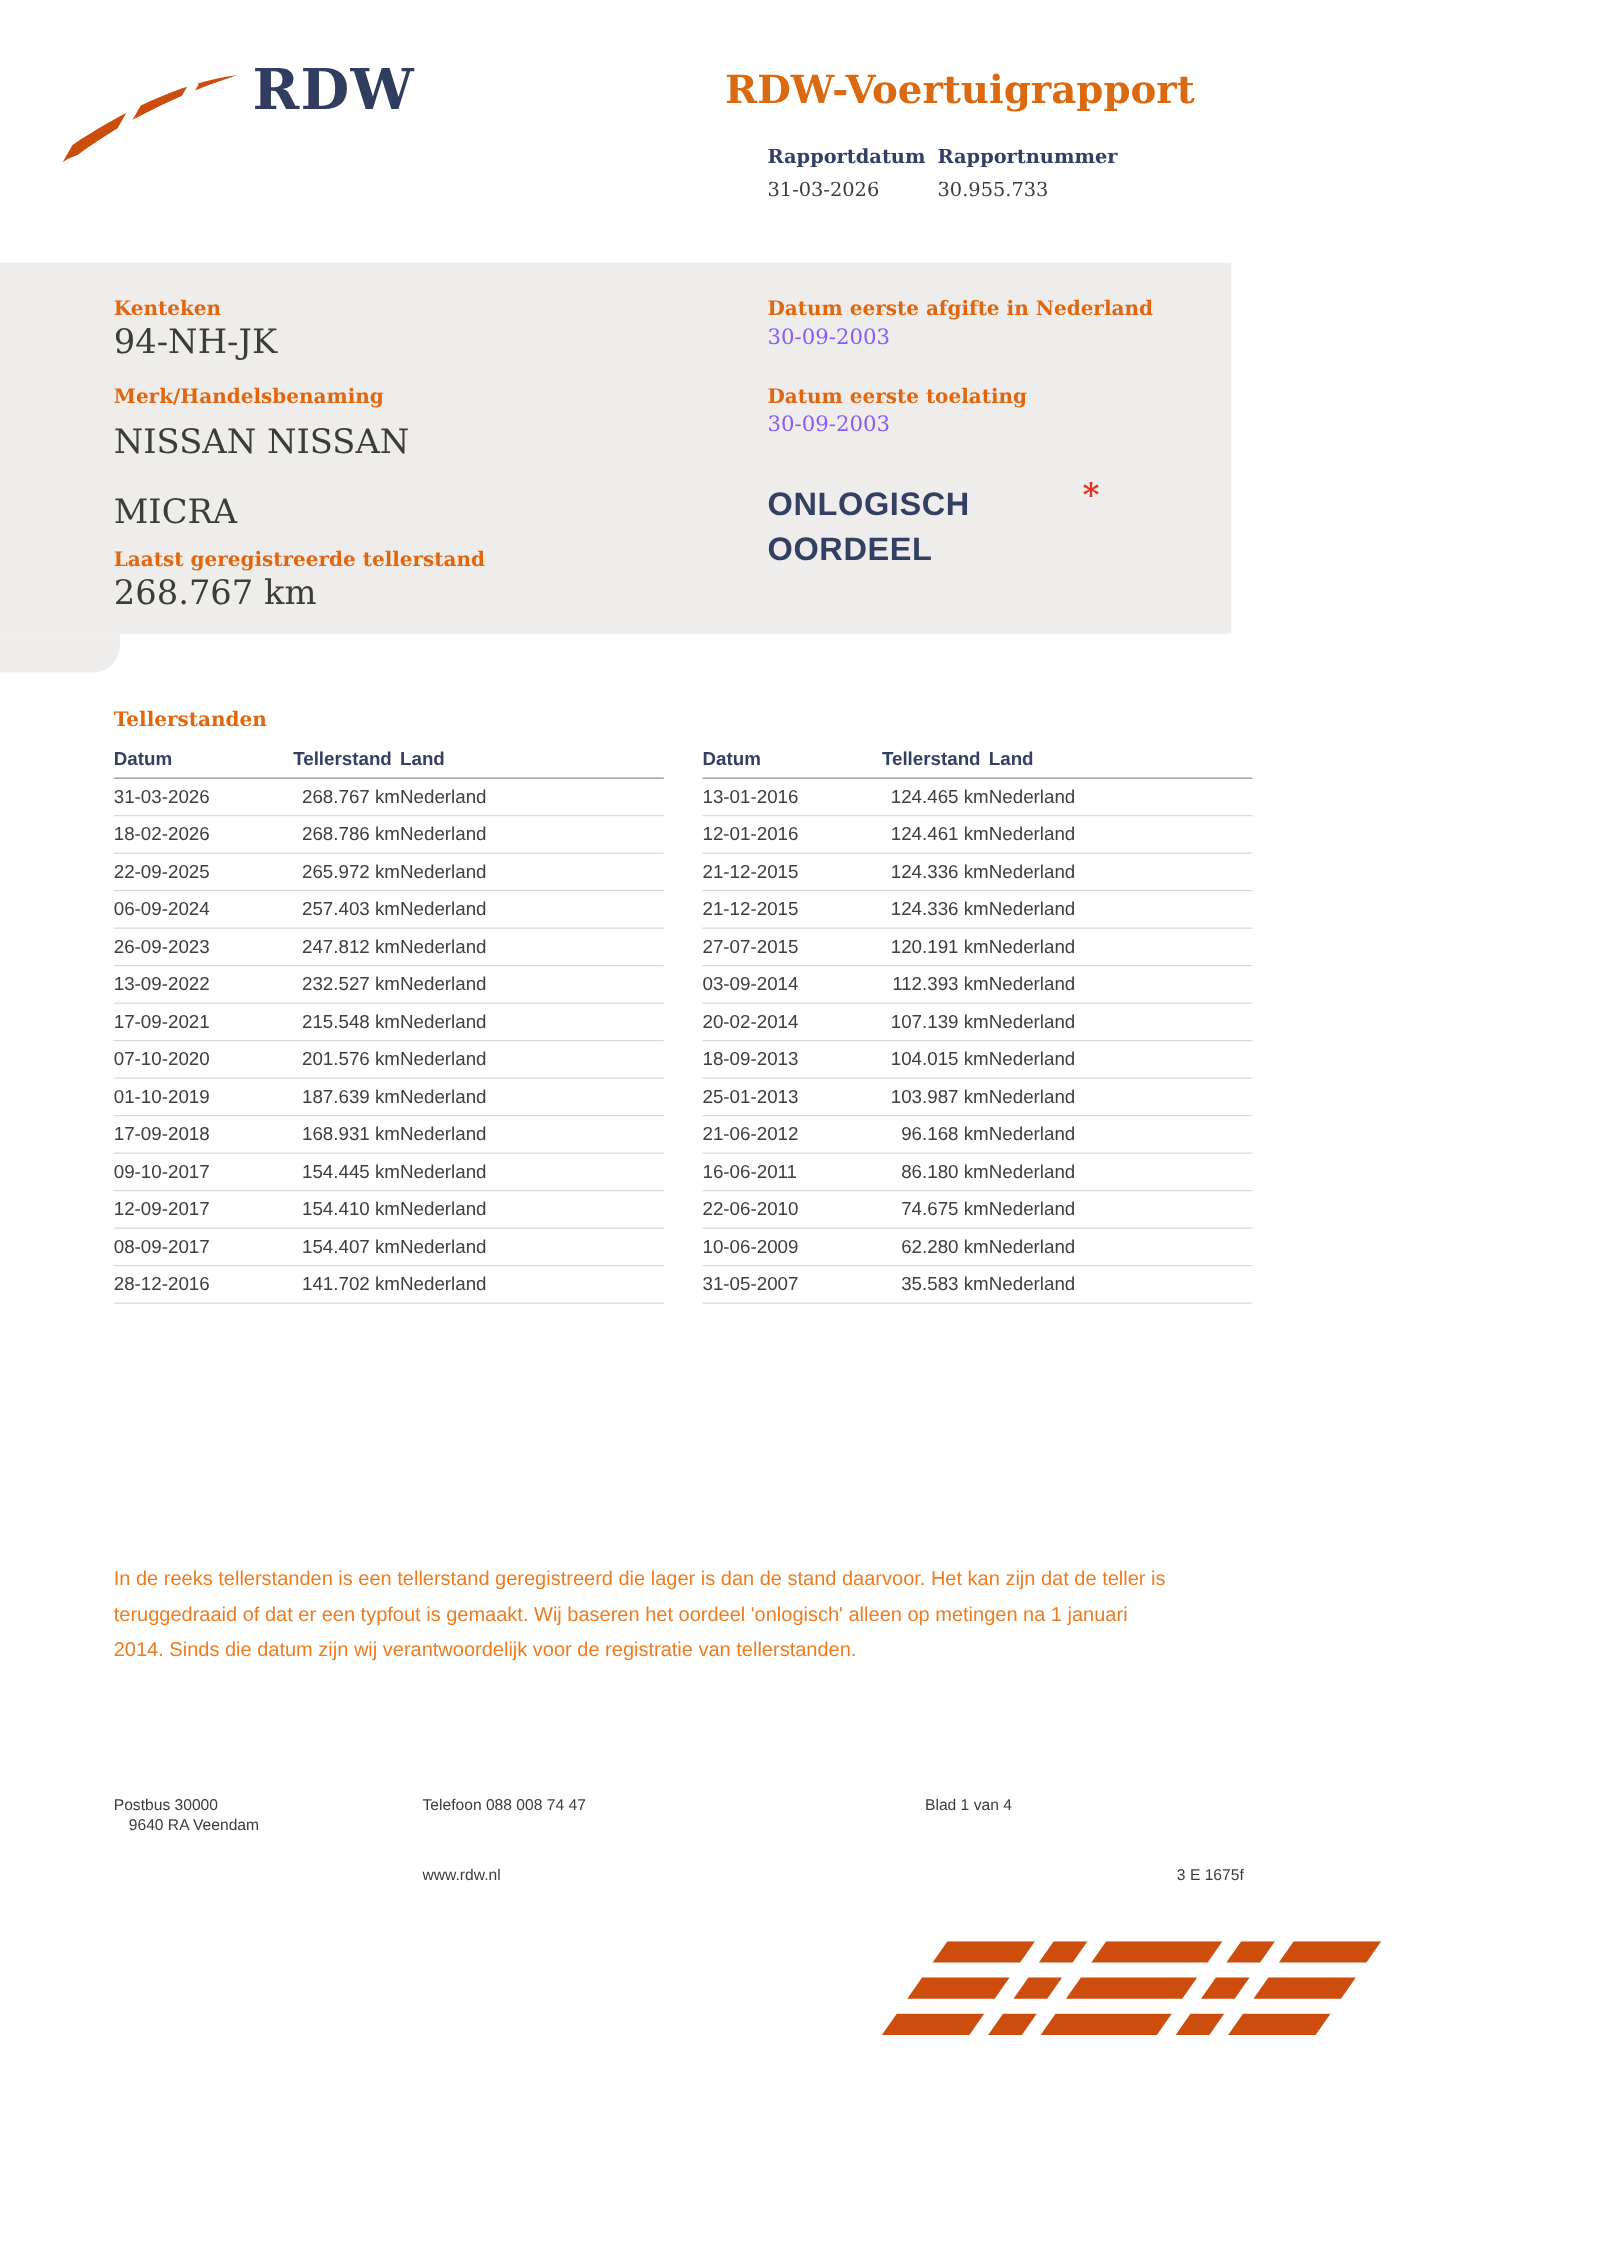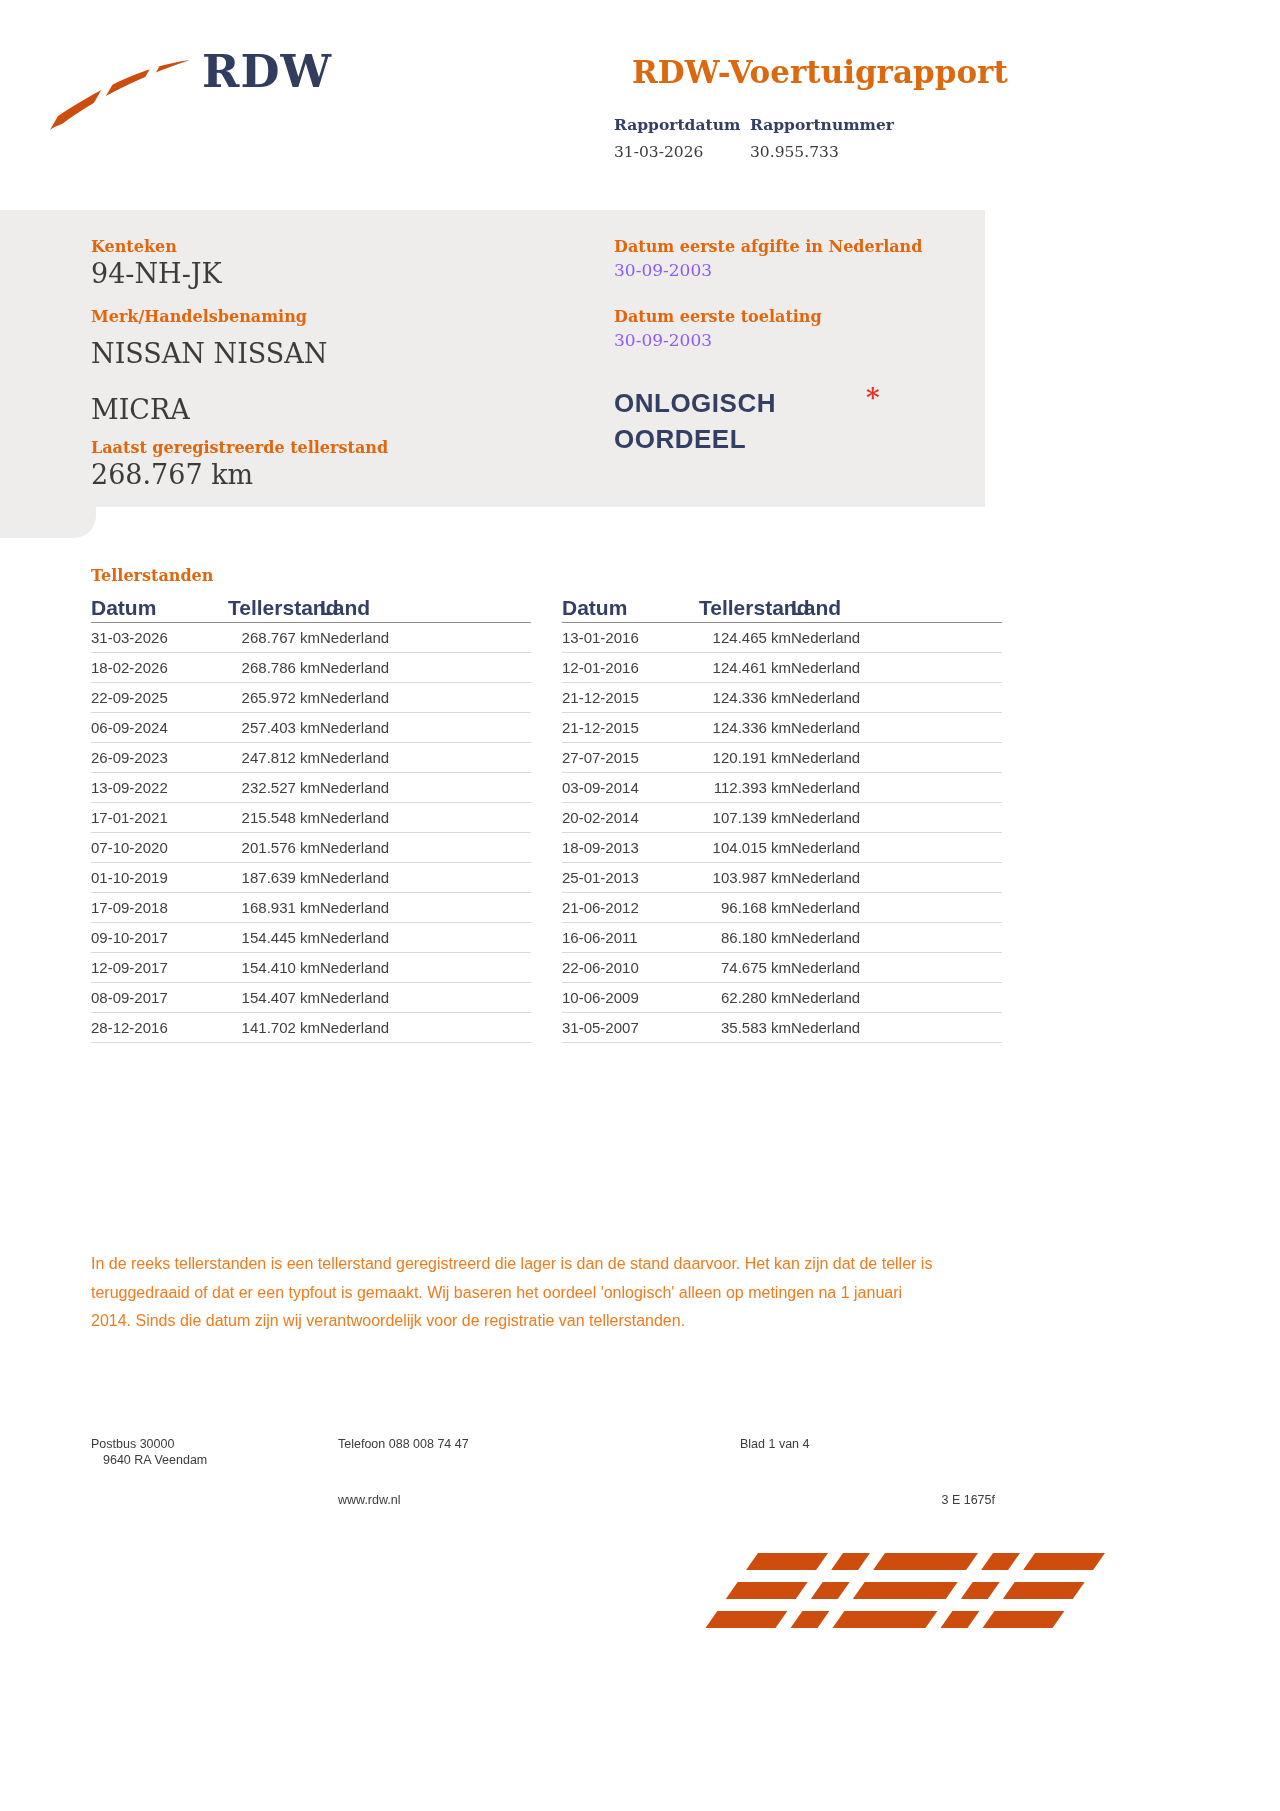--- a/index.html
+++ b/index.html
@@ -10,21 +10,21 @@
   }
 
   
   .logo-mark { position:absolute; left:50px; top:58px; }
   .logo-text {
     position:absolute; left:202px; top:45px;
     font-family:"DejaVu Serif", serif; font-weight:600; font-size:45px;
     color:#303d5e; letter-spacing:1px;
   }
   .doc-title {
-    position:absolute; left:632px; top:54px;
+    position:absolute; left:580px; top:54px;
     font-family:"DejaVu Serif", serif; font-weight:600; font-size:31px;
     color:#db690f;
   }
   .meta-col { position:absolute; top:115px; }
   .meta-col.c1 { left:614px; }
   .meta-col.c2 { left:750px; }
   .meta-label {
     font-family:"DejaVu Serif", serif; font-weight:bold; font-size:15.5px;
     color:#333f63;
   }
@@ -65,21 +65,21 @@
   .section-title {
     position:absolute; left:91px; top:566px;
     font-family:"DejaVu Serif", serif; font-weight:bold; font-size:16px;
     color:#e2660e;
   }
   .tables { position:absolute; left:91px; top:593px; width:911px; display:flex; gap:31px; }
   .otable { width:440px; }
   .thead {
     display:flex; align-items:center; height:30px;
     border-bottom:1px solid #8f8f8f;
-    font-weight:bold; font-size:21px; color:#333f63;
+    font-weight:bold; font-size:15px; color:#333f63;
   }
   .trow {
     display:flex; align-items:center; height:30px;
     border-bottom:1px solid #d9d9d9;
     font-size:15px; color:#3f3f3e;
   }
   .c.datum { width:137px; text-align:left; }
   .c.km    { width:92px;  text-align:right; }
   .thead .c.km { text-align:center; }
   .c.land  { flex:1; text-align:left; }
@@ -190,21 +190,21 @@
             <span class="c datum">26-09-2023</span>
             <span class="c km">247.812 km</span>
             <span class="c land">Nederland</span>
           </div>
           <div class="trow">
             <span class="c datum">13-09-2022</span>
             <span class="c km">232.527 km</span>
             <span class="c land">Nederland</span>
           </div>
           <div class="trow">
-            <span class="c datum">17-01-2021</span>
+            <span class="c datum">17-09-2021</span>
             <span class="c km">215.548 km</span>
             <span class="c land">Nederland</span>
           </div>
           <div class="trow">
             <span class="c datum">07-10-2020</span>
             <span class="c km">201.576 km</span>
             <span class="c land">Nederland</span>
           </div>
           <div class="trow">
             <span class="c datum">01-10-2019</span>

